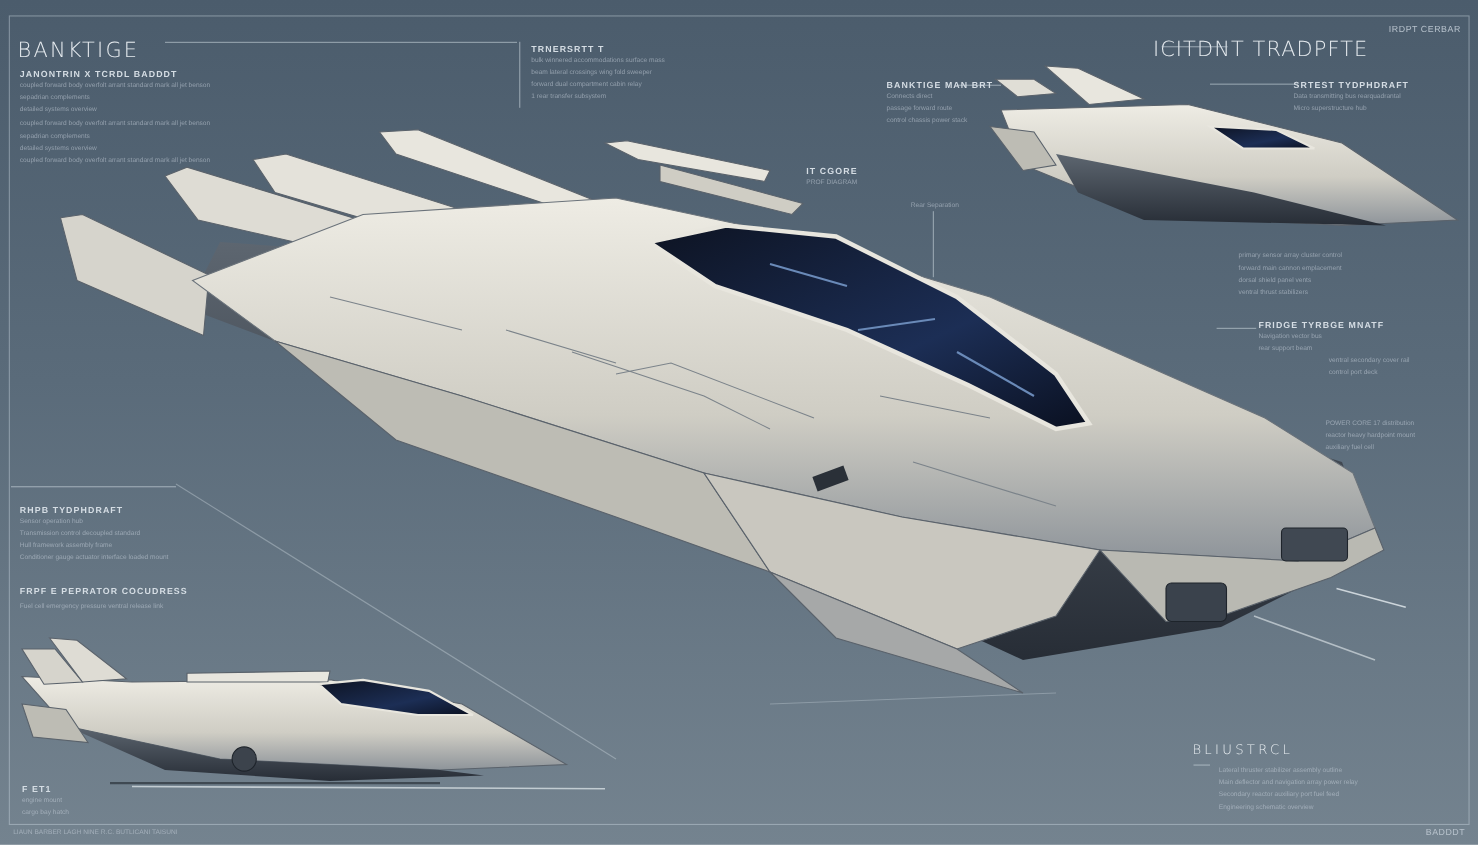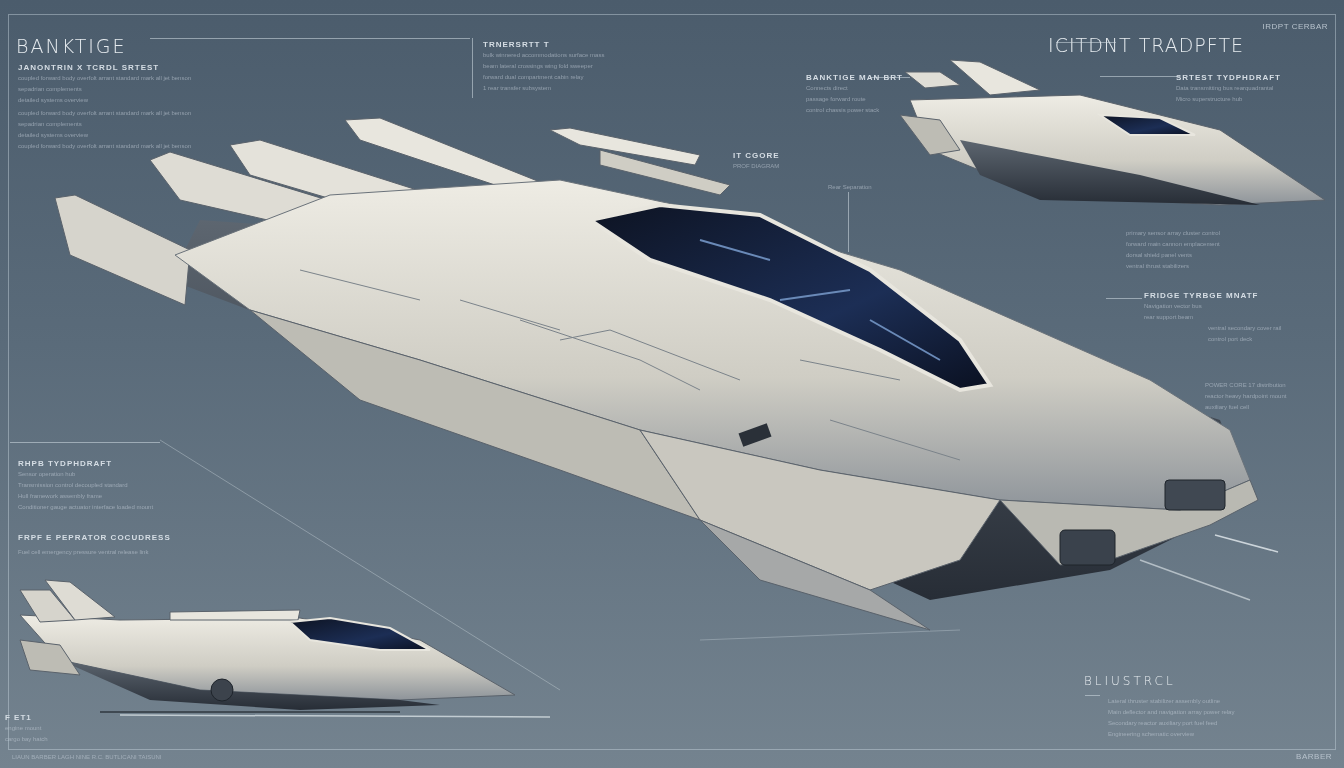--- a/index.html
+++ b/index.html
@@ -18,35 +18,35 @@
 </style>
 </head>
 <body>
 
 <div class="frame"></div>
 
 <div class="title t-trident">BANKTIGE</div>
 <div class="title t-right">ICITDNT TRADPFTE</div>
 <div class="title t-blue">BLIUSTRCL</div>
 <div class="tag" style="right:16px;top:22px;">IRDPT CERBAR</div>
-<div class="tag" style="right:12px;top:752px;">BARBER</div>
+<div class="tag" style="right:12px;top:752px;">BADDDT</div>
 <div class="txt" style="left:12px;top:752px;">LIAUN BARBER  LAGH NINE  R.C. BUTLICANI TAISUNI</div>
 
 <div class="line" style="left:150px;top:38px;width:320px;"></div>
 <div class="vline" style="left:472px;top:38px;height:60px;"></div>
 <div class="line" style="left:1056px;top:42px;width:60px;"></div>
 <div class="line" style="left:1100px;top:76px;width:80px;"></div>
 <div class="line" style="left:870px;top:77px;width:40px;"></div>
 <div class="vline" style="left:848px;top:192px;height:60px;"></div>
 <div class="line" style="left:10px;top:442px;width:150px;"></div>
 <div class="line" style="left:1085px;top:695px;width:15px;"></div>
 <div class="line" style="left:1106px;top:298px;width:36px;"></div>
 
 <div class="txt" style="left:18px;top:62px;">
-  <div class="head">JANONTRIN X TCRDL SRTEST</div>
+  <div class="head">JANONTRIN X TCRDL BADDDT</div>
   <div>coupled forward body overfolt arrant standard mark all jet benson</div>
   <div>sepadrian complements</div>
   <div>detailed systems overview</div>
 </div>
 <div class="txt" style="left:18px;top:108px;">
   <div>coupled forward body overfolt arrant standard mark all jet benson</div>
   <div>sepadrian complements</div>
   <div>detailed systems overview</div>
   <div>coupled forward body overfolt arrant standard mark all jet benson</div>
 </div>
@@ -114,21 +114,21 @@
   <div style="margin-top:4px">Fuel cell emergency pressure ventral release link</div>
 </div>
 
 <div class="txt" style="left:1108px;top:696px;">
   <div>Lateral thruster stabilizer assembly outline</div>
   <div>Main deflector and navigation array power relay</div>
   <div>Secondary reactor auxiliary port fuel feed</div>
   <div>Engineering schematic overview</div>
 </div>
 
-<div class="txt" style="left:5px;top:712px;">
+<div class="txt" style="left:20px;top:712px;">
   <div class="head">F ET1</div>
   <div>engine mount</div>
   <div>cargo bay hatch</div>
 </div>
 
 <svg width="1344" height="768" viewBox="0 0 1344 768">
   <defs>
     <linearGradient id="hull" x1="0" y1="0" x2="0" y2="1">
       <stop offset="0" stop-color="#eeece4"></stop>
       <stop offset="0.6" stop-color="#cfcdc4"></stop>

